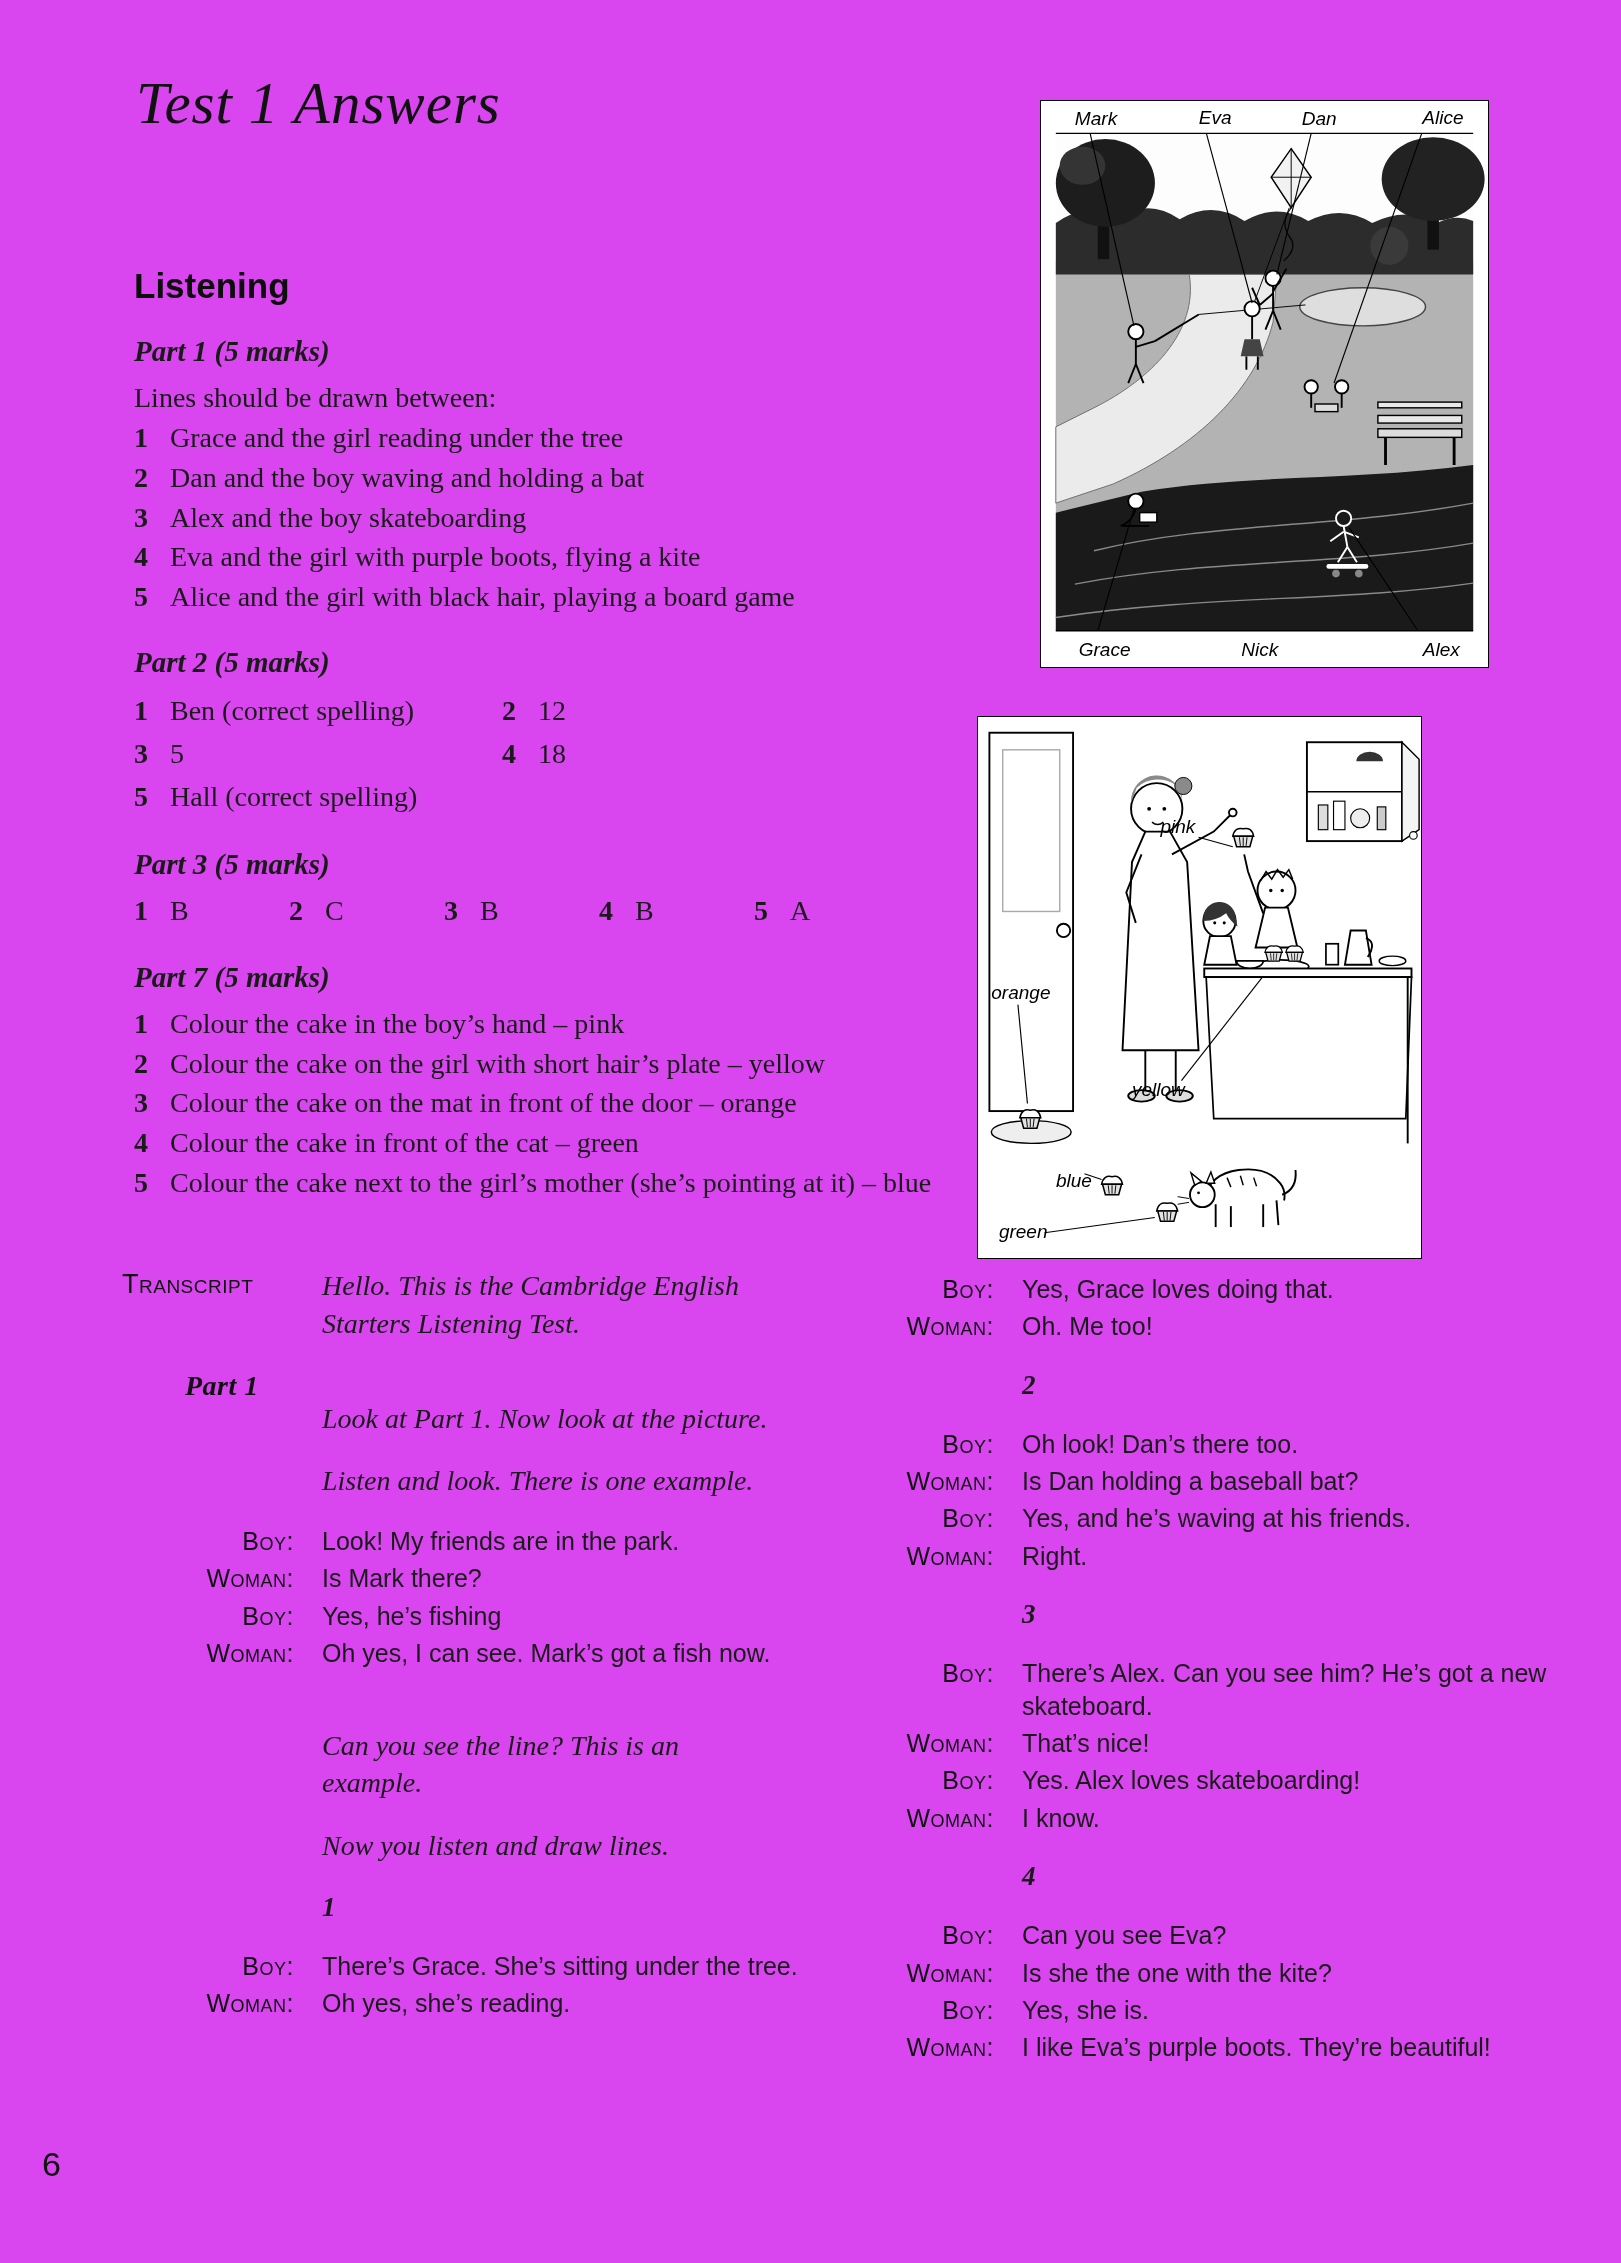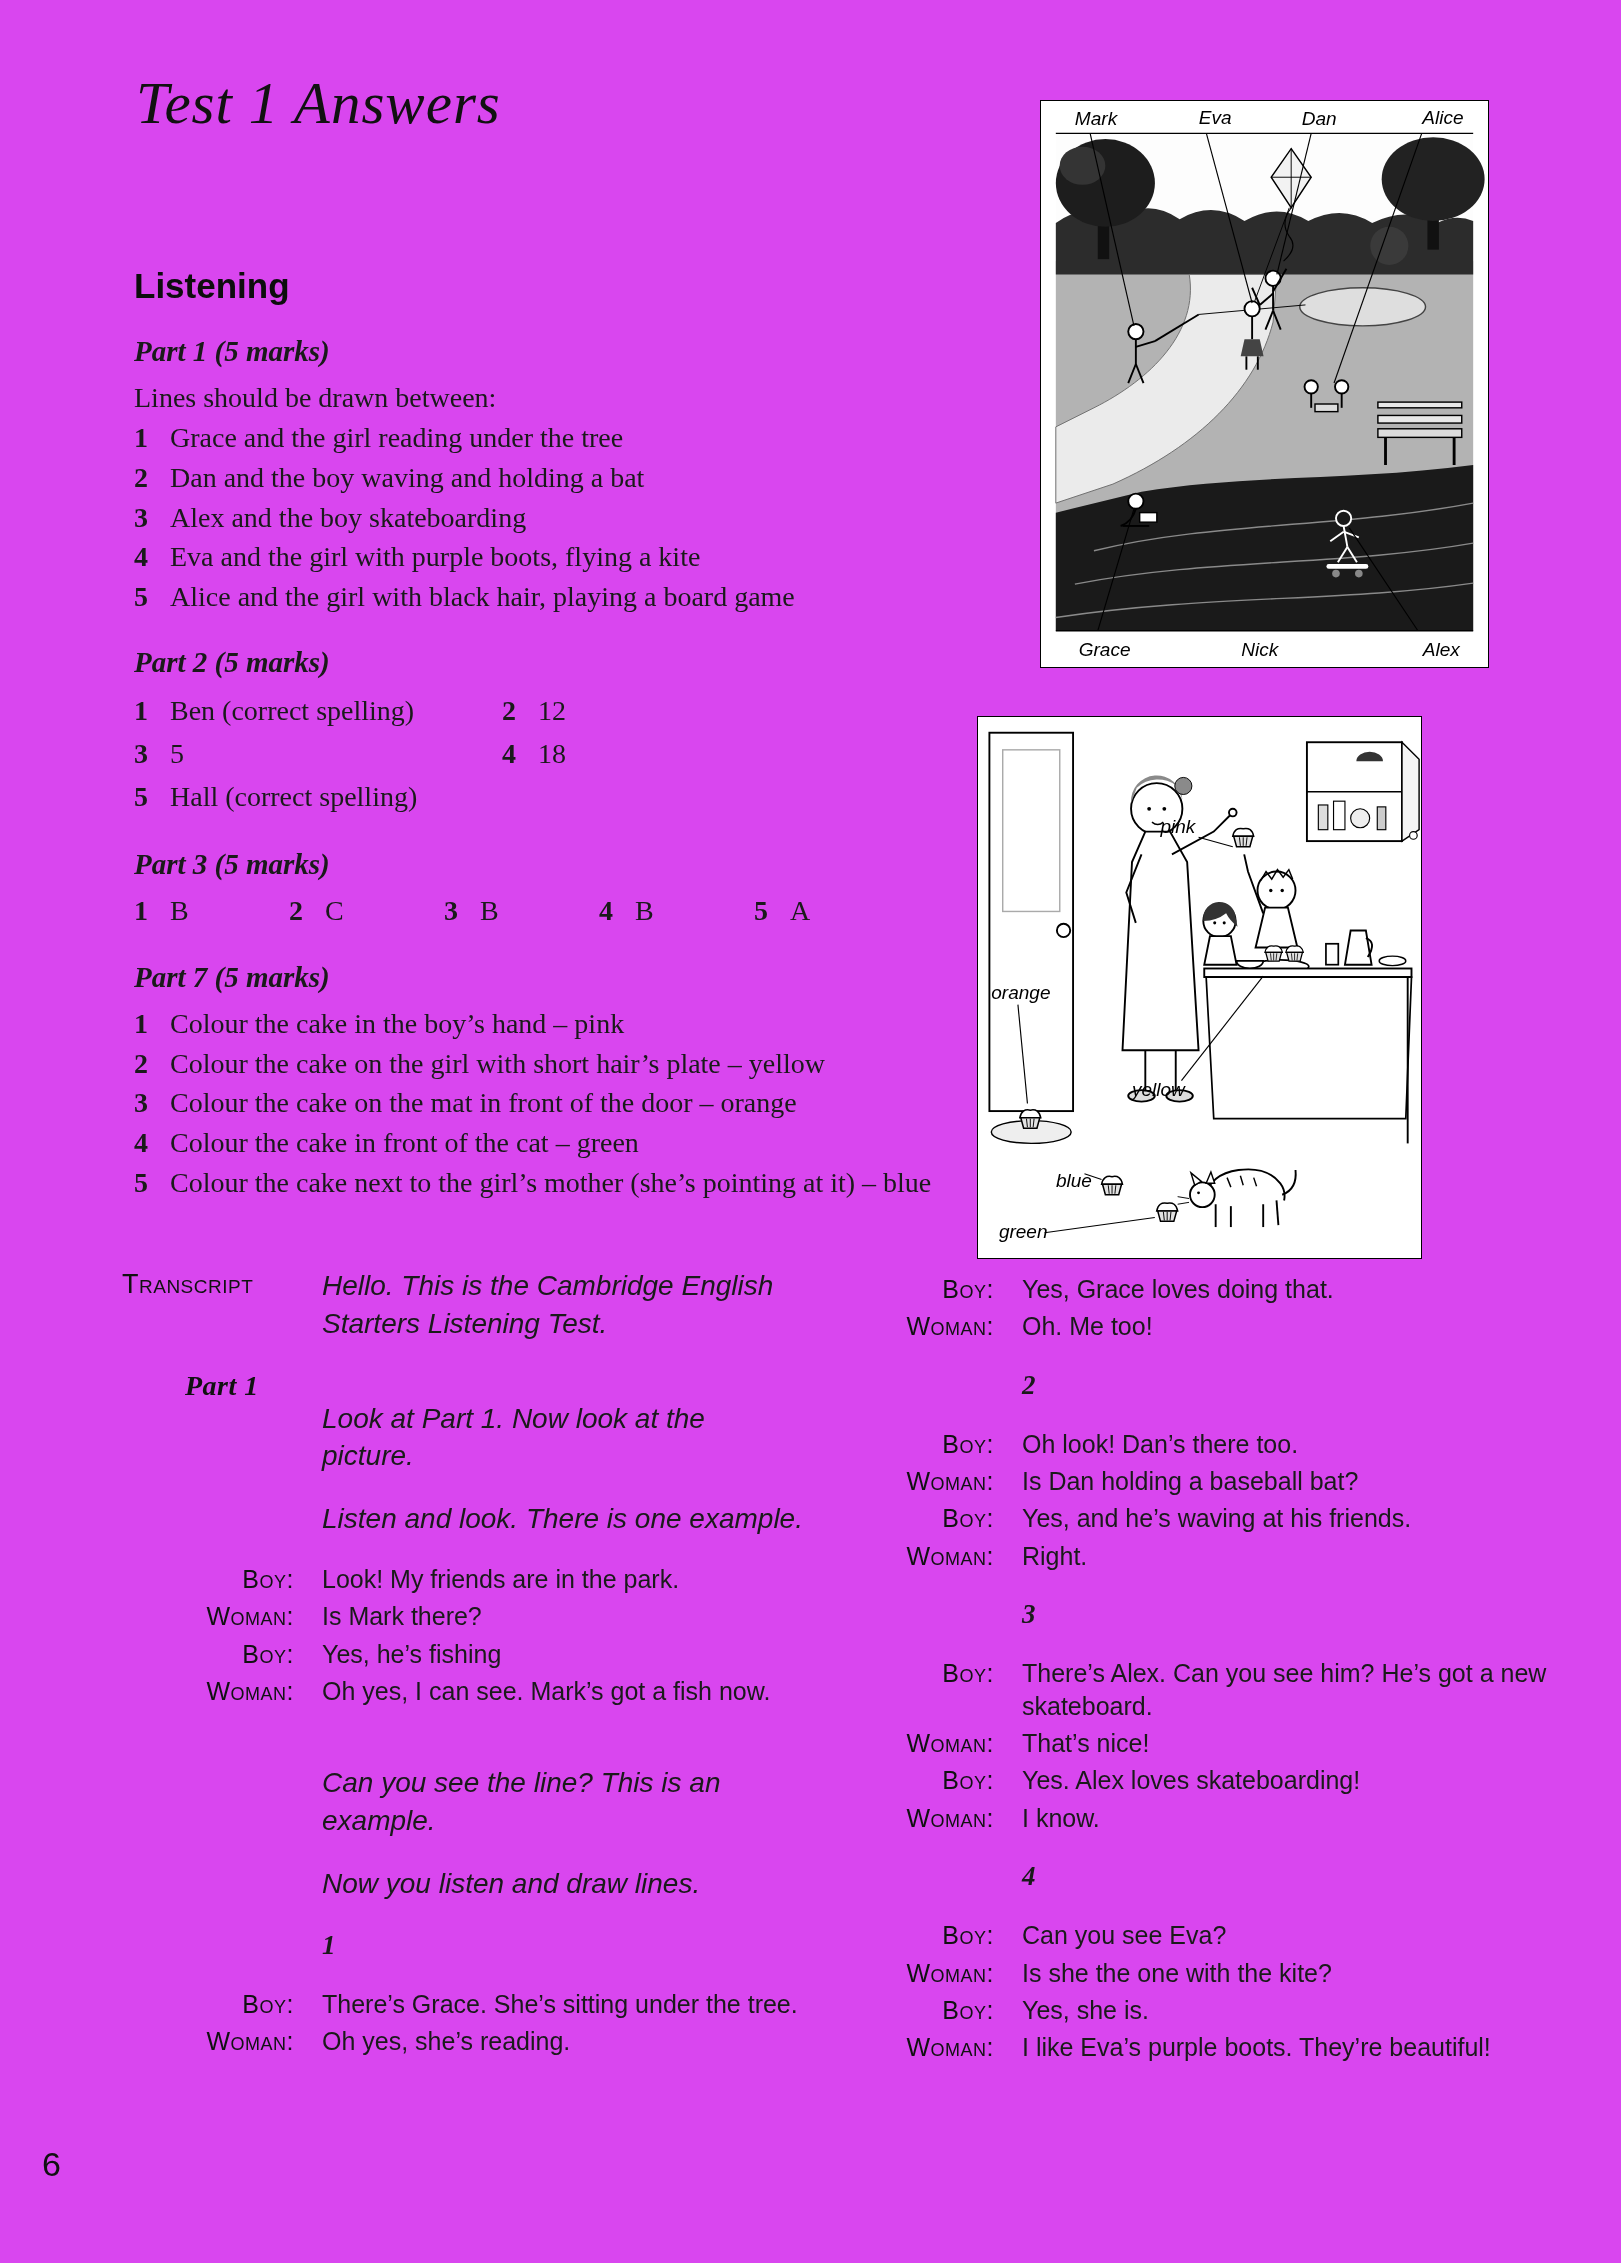--- a/index.html
+++ b/index.html
@@ -44,21 +44,21 @@
   }
   .tr-right .t-row { grid-template-columns:134px 1fr; }
   .gap { margin-top:25px; }
   .t-label { text-align:right; font-variant:small-caps; letter-spacing:0.5px; color:#111; }
   .t-label.transcript-label { text-align:left; font-size:27px; }
   .t-label.part-label {
     text-align:left; padding-left:63px; font-variant:normal;
     font-family:Liberation Serif, serif; font-style:italic; font-weight:bold; font-size:28px;
   }
   .t-text.stage {
-    font-family:Liberation Sans, sans-serif; font-style:italic; font-size:28px; line-height:1.35;
+    font-family:Liberation Serif, serif; font-style:italic; font-size:28px; line-height:1.35;
   }
   .t-text.w-narrow { max-width:449px;margin-top:32px; }
   .t-text.secnum {
     font-family:"Liberation Serif", serif; font-style:italic; font-weight:bold; font-size:27px;
   }
   
   .img-frame { position:absolute; border:1.9px solid #000; background:#fff; }
   .park-frame    { left:1000px; top:100px;  width:449px; height:568px;margin-left:40px; }
   .kitchen-frame { left:977px; top:716px; width:445px; height:543px; }
   .img-frame svg { display:block; width:100%; height:100%; }

